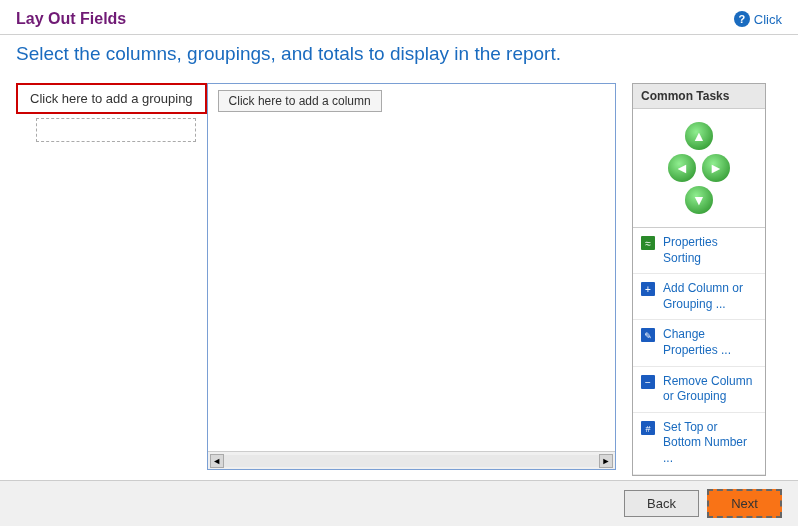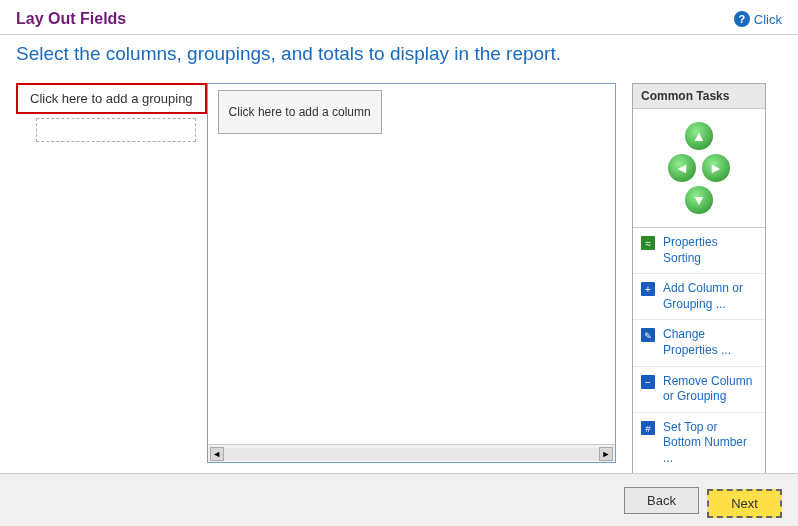--- a/index.html
+++ b/index.html
@@ -112,21 +112,21 @@
       position: relative;
     }
     .column-header-row {
       padding: 6px 10px;
       display: flex;
       align-items: center;
     }
     .column-add-btn {
       border: 1px solid #aaa;
       background: #f5f5f5;
-      padding: 14px 10px;
+      padding: 3px 10px;
       font-size: 12px;
       color: #333;
       cursor: pointer;
       min-width: 150px;
     }
     .column-content {
       flex: 1;
       overflow: hidden;
     }
     
@@ -245,22 +245,21 @@
       min-width: 75px;
       padding: 5px 16px;
       font-size: 13px;
       cursor: pointer;
       border: 1px solid #888;
       background: #e8e8e8;
       color: #333;
     }
     .footer-btn-next {
       border: 2px dashed #666;
-      background: #fde047;
-      margin-top: 7px;
+      background: #f97316;
     }
   </style>
 </head>
 <body>
 
 <div class="page-wrapper">
 
   <div class="header">
     <span class="header-title">Lay Out Fields</span>
     <div class="help-link">

